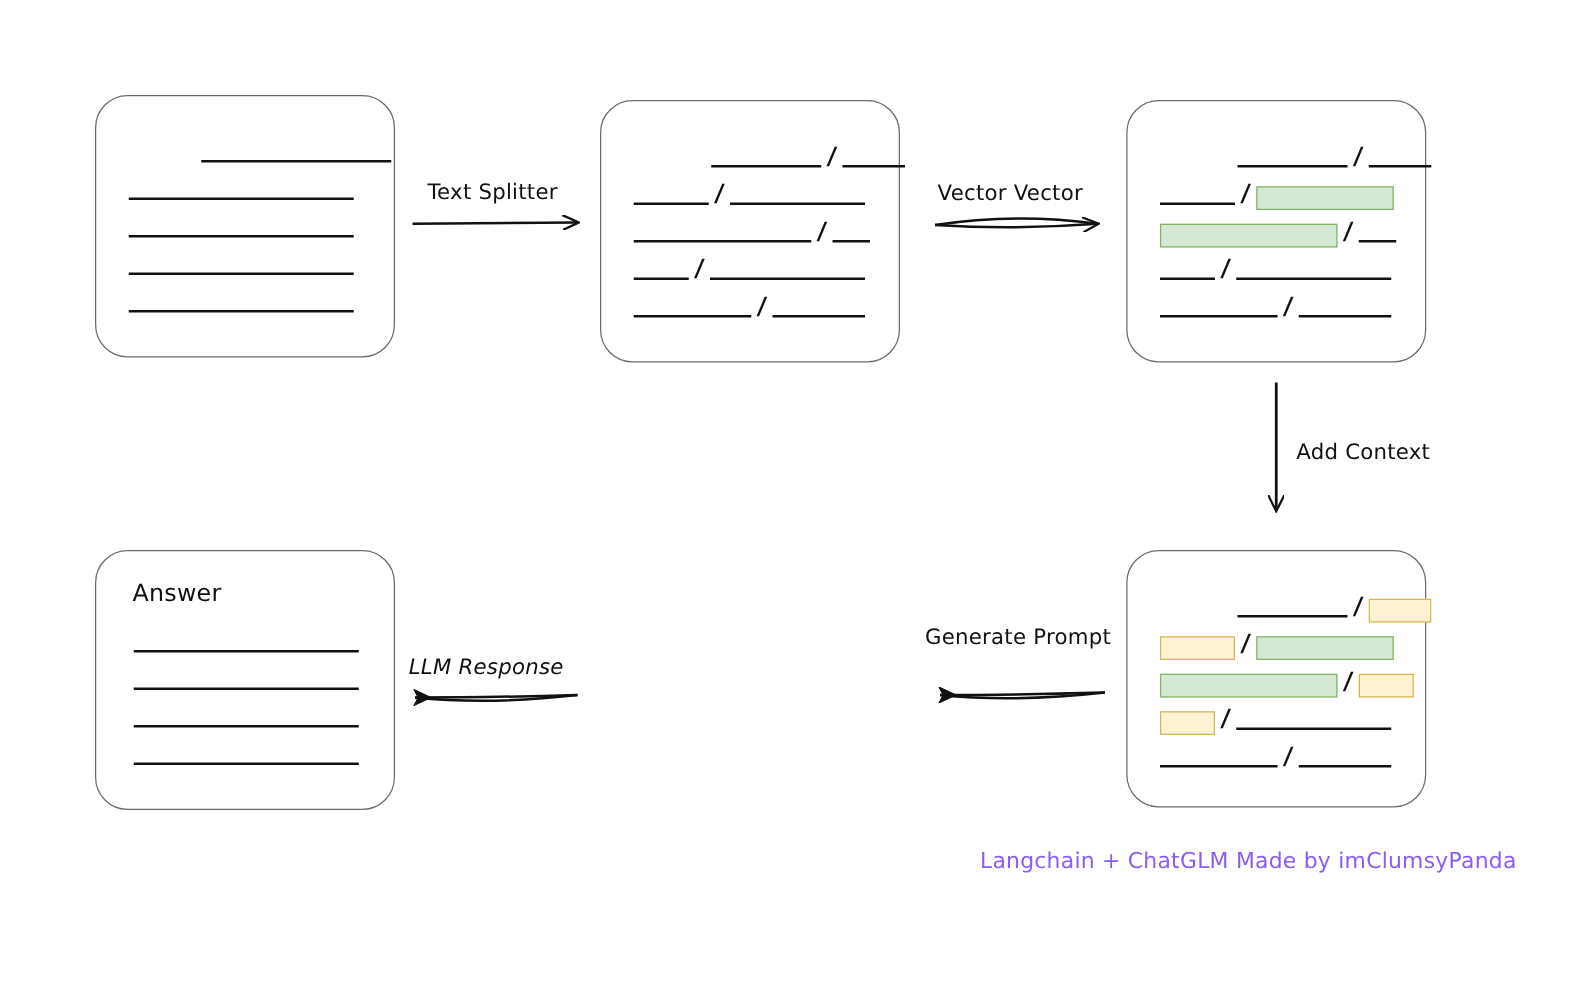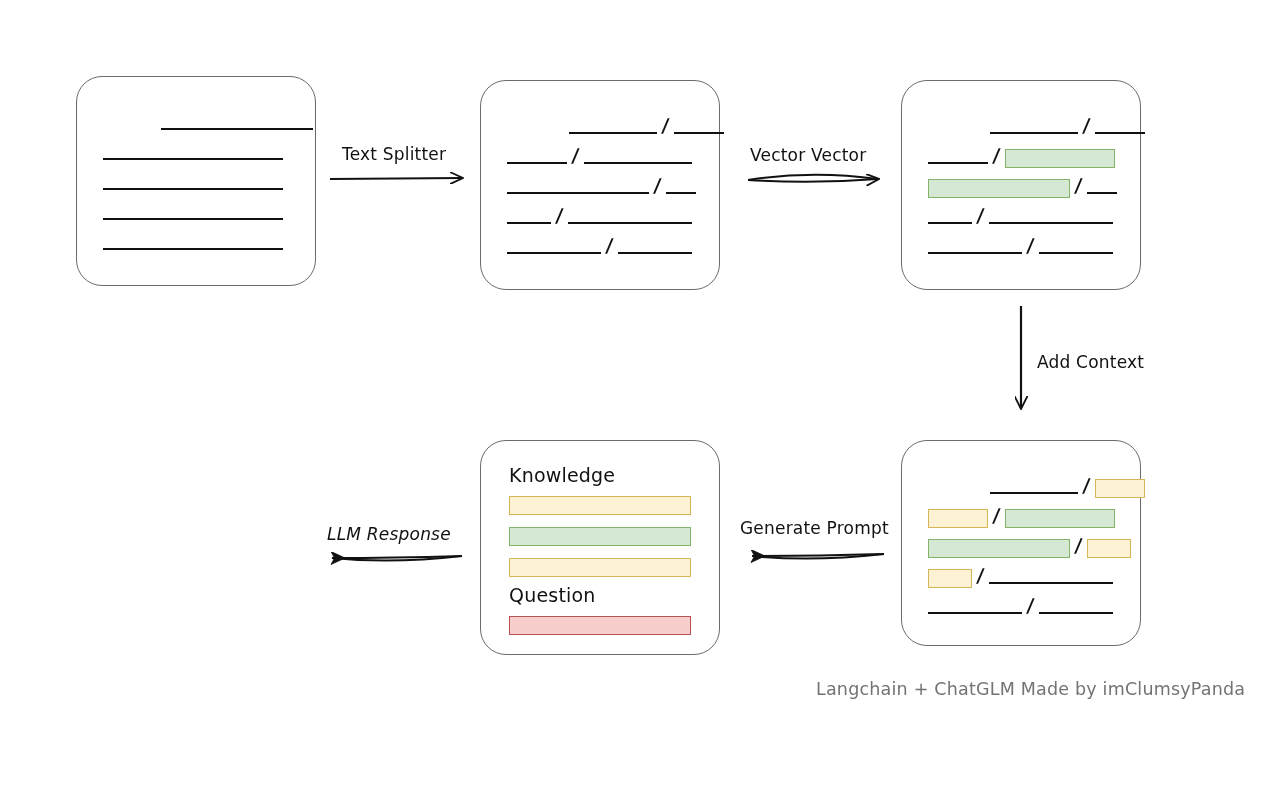--- a/index.html
+++ b/index.html
@@ -89,24 +89,23 @@
     font-family: "DejaVu Sans", sans-serif;
     font-size: 17px;
     color: #111111;
     white-space: nowrap;
     letter-spacing: 0.2px;
   }
   .footer-note {
     position: absolute;
     font-family: "DejaVu Sans", sans-serif;
     font-size: 17.5px;
-    color: #737373;
+    color: #8b5cf6;
     white-space: nowrap;
     letter-spacing: 0.2px;
-    margin-left: 32px;
   }
 </style>
 </head>
 <body>
 
 <div id="canvas">
 
   <svg id="svg-layer" viewBox="0 0 1262 792">
     <defs>
       <marker id="openhead" markerWidth="14" markerHeight="12" refX="12" refY="6" orient="auto" markerUnits="userSpaceOnUse">
@@ -143,21 +142,21 @@
       <path d="M462,556 Q392,558 332,558" fill="none" stroke="#111111" stroke-width="2" marker-end="url(#solidhead)"></path>
     </g>
   </svg>
 
   <div class="edge-label" style="left:342px; top:144px;">Text Splitter</div>
 
   <div class="edge-label" style="left:750px; top:145px;">Vector Vector</div>
 
   <div class="edge-label" style="left:1037px; top:352px;">Add Context</div>
 
-  <div class="edge-label" style="left:740px; top:518px;">Generate Prompt</div>
+  <div class="edge-label" style="left:740px; top:500px;">Generate Prompt</div>
 
   <div class="edge-label" style="left:327px; top:524px;font-style:italic;">LLM Response</div>
 
   <div class="doc-box" id="node-source-document" style="left:76px; top:76px; width:240px; height:210px;">
       <div class="line-row" style="left: 84px; top: 40px;">
         <span class="seg" style="width: 152px;"></span>
       </div>
       <div class="line-row" style="left: 26px; top: 70px;">
         <span class="seg" style="width: 180px;"></span>
       </div>
@@ -249,25 +248,32 @@
         <span class="slash" style="margin: 0px 5px;">/</span>
         <span class="seg" style="width: 124px;"></span>
       </div>
       <div class="line-row" style="left: 26px; top: 160px;">
         <span class="seg" style="width: 94px;"></span>
         <span class="slash" style="margin: 0px 5px;">/</span>
         <span class="seg" style="width: 74px;"></span>
       </div>
     </div>
 
-  <div class="doc-box" id="node-prompt" style="left:480px; top:440px; width:240px; height:215px;">
-    <div class="box-label" style="left:28px; top:23px;">Knowledge</div>
-    <div class="bar chip-yellow" style="left:28px; top:55px; width:182px;"></div>
-    <div class="bar chip-green" style="left:28px; top:86px; width:182px;"></div>
-    <div class="bar chip-yellow" style="left:28px; top:117px; width:182px;"></div>
-    <div class="box-label" style="left:28px; top:143px;">Question</div>
-    <div class="bar chip-red" style="left:28px; top:175px; width:182px;"></div>
+
+  <div class="doc-box" id="node-answer" style="left:76px; top:440px; width:240px; height:208px;">
+    <div class="box-label" style="left:29px; top:23px;">Answer</div>
+    <div class="line-row" style="left:30px; top:68px;">
+      <span class="seg" style="width:180px;"></span>
+    </div>
+    <div class="line-row" style="left:30px; top:98px;">
+      <span class="seg" style="width:180px;"></span>
+    </div>
+    <div class="line-row" style="left:30px; top:128px;">
+      <span class="seg" style="width:180px;"></span>
+    </div>
+    <div class="line-row" style="left:30px; top:158px;">
+      <span class="seg" style="width:180px;"></span>
+    </div>
   </div>
 
-
   <div class="footer-note" style="left:784px; top:679px;">Langchain + ChatGLM Made by imClumsyPanda</div>
 
 </div>
 
 </body></html>

